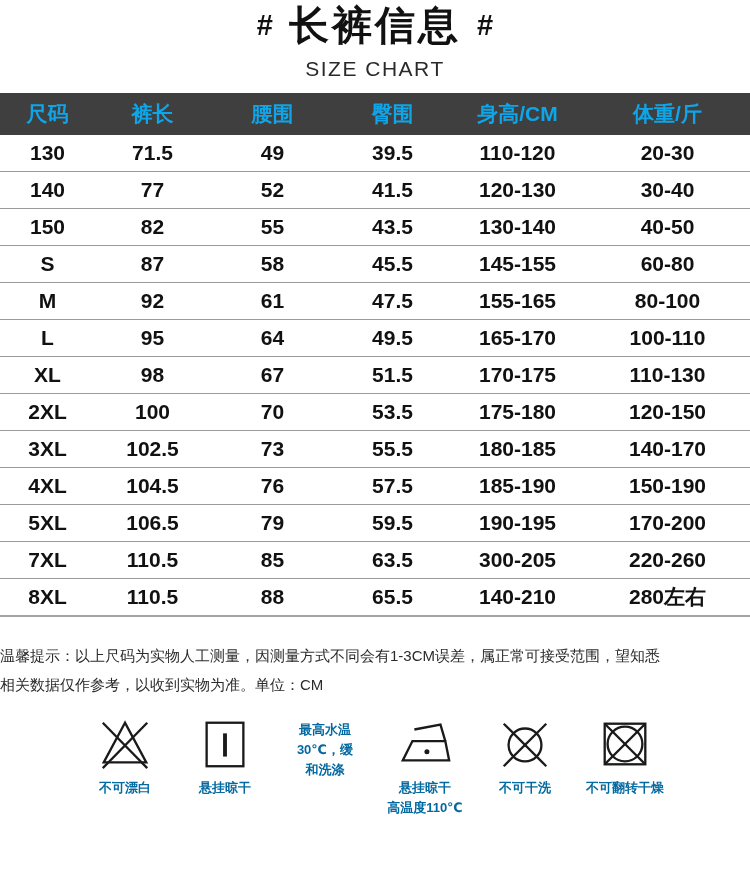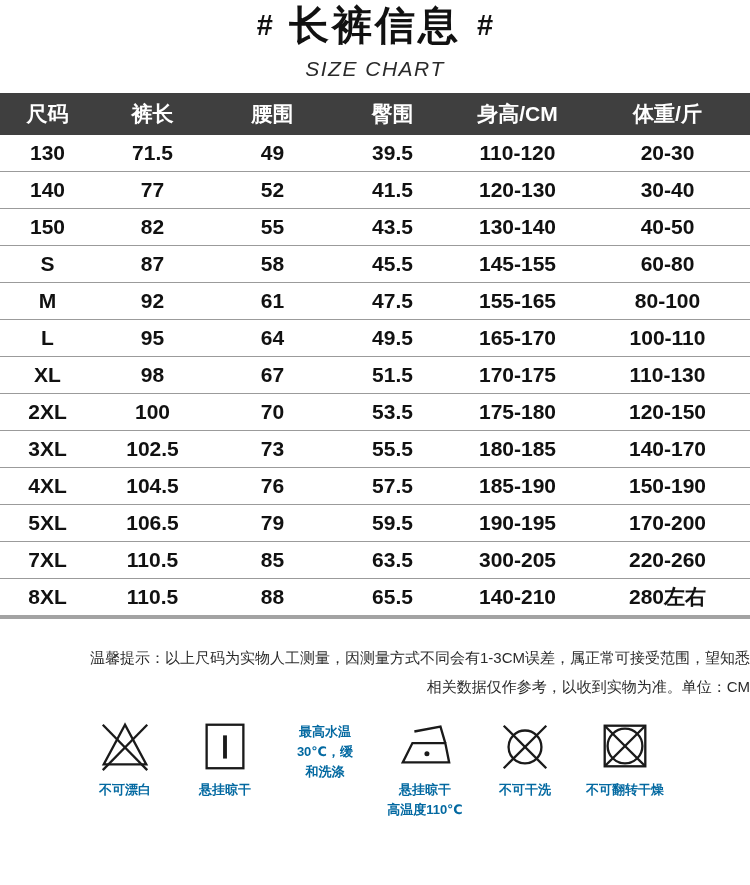--- a/index.html
+++ b/index.html
@@ -4,34 +4,34 @@
 <style>
   html,body { margin:0; padding:0; }
   body {
     width:750px; height:885px; background:#ffffff; overflow:hidden;
     font-family:"Liberation Sans","DejaVu Sans",sans-serif; color:#1a1a1a;
   }
   
   .title-block { text-align:center; padding-top:2px; }
   .title-row { font-weight:bold; font-size:40px; letter-spacing:3px; line-height:46px; color:#111; }
   .title-hash { font-size:29px; letter-spacing:0; position:relative; top:-4px; padding:0 16px; }
-  .subtitle { margin-top:5px; font-size:21px; letter-spacing:1.5px; color:#2a2a2a; line-height:24px;font-style:italic; }
+  .subtitle { margin-top:5px; font-size:21px; letter-spacing:1.5px; color:#2a2a2a; line-height:24px; }
   
   table.size-chart { width:750px; border-collapse:collapse; table-layout:fixed; margin-top:12px; }
   table.size-chart th {
-    background:#3f3f3f; color:#ffffff; font-size:21px; font-weight:bold;
+    background:#3f3f3f; color:#0ea5e9; font-size:21px; font-weight:bold;
     height:42px; text-align:center; padding:0;
   }
   table.size-chart td {
     height:36px; font-size:21px; font-weight:bold; text-align:center; padding:0;
     border-bottom:1px solid #9b9b9b; color:#111;
   }
-  table.size-chart tbody tr:last-child td { border-bottom:4px solid #a3a3a3; }
-  
-  .note { margin-top:24px; text-align:right; font-size:15px; line-height:29px; color:#2b2b2b; }
+  table.size-chart tbody tr:last-child td { border-bottom:2px solid #a3a3a3; }
+  
+  .note { margin-top:24px; text-align:left; font-size:15px; line-height:29px; color:#2b2b2b; }
   .note p { margin:0; }
   
   .care-row { display:flex; justify-content:center; margin-top:16px; }
   .care-item { width:100px; text-align:center; }
   .care-icon svg { width:58px; height:58px; display:block; margin:0 auto; }
   .care-icon svg * { stroke:#1a1a1a; stroke-width:2.4; fill:none; }
   .care-icon svg .fill { fill:#1a1a1a; stroke:none; }
   .care-icon svg text { stroke:none; fill:#1a1a1a; font-family:"Liberation Sans",sans-serif; font-weight:bold; font-size:17px; }
   .care-label { margin-top:5px; font-size:13px; font-weight:bold; line-height:20px; color:#0369a1; }
 </style>

